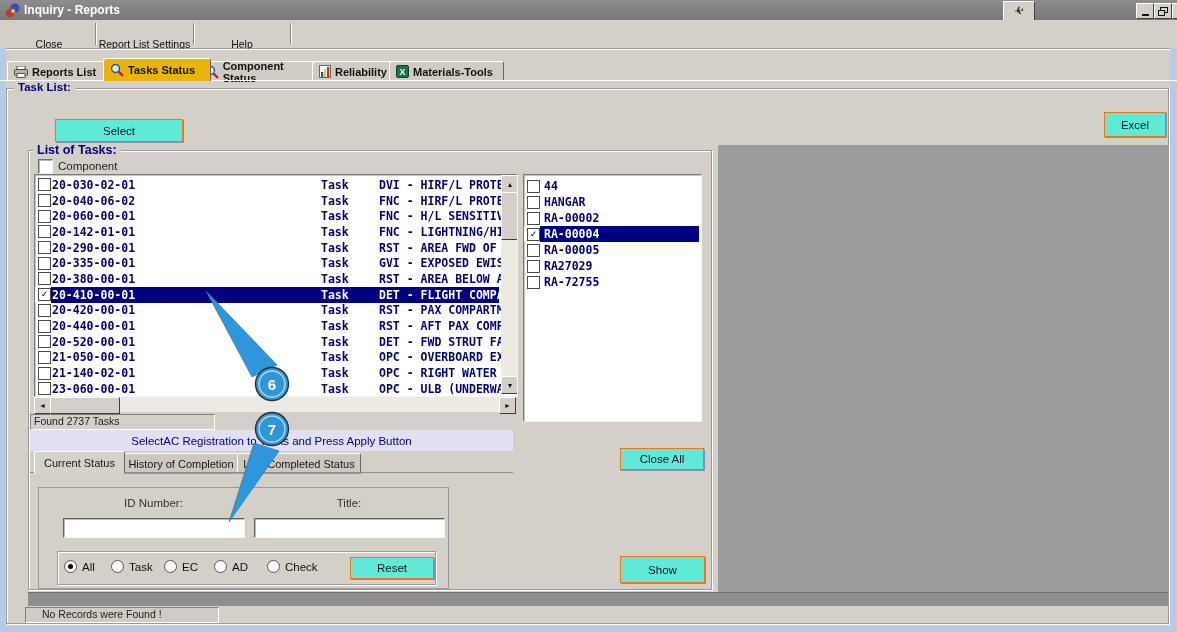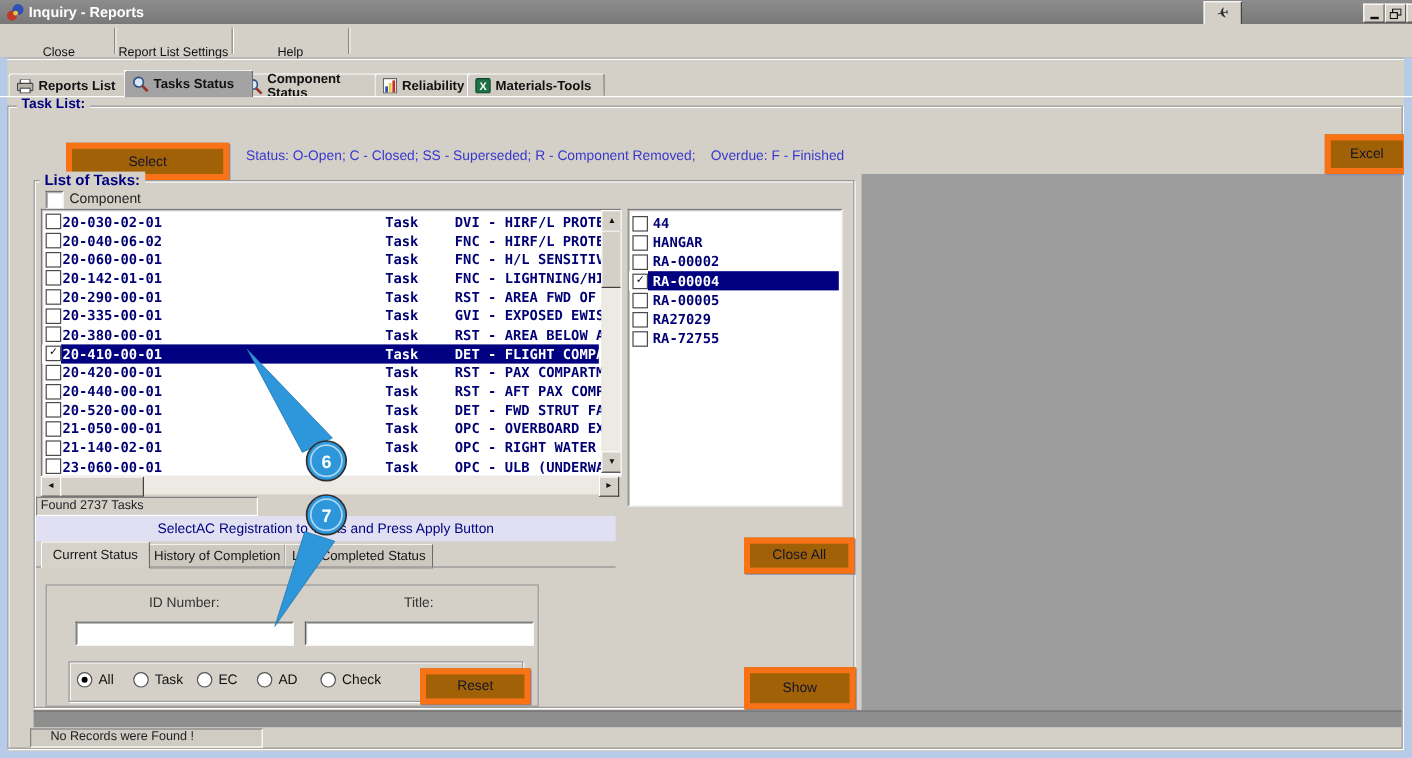--- a/index.html
+++ b/index.html
@@ -13,26 +13,26 @@
         display:flex;align-items:center;justify-content:center;font-size:9px;color:#111}
   
   .toolbar{left:0;top:20px;width:1177px;height:28px;background:#d4d0c8;border-bottom:1px solid #9a9a9a}
   .toolbtn{display:flex;flex-direction:column;align-items:center;justify-content:flex-start;gap:16px;
            font-size:10.5px;color:#111;padding-top:1px}
   .tsep{width:1px;background:#8a8a8a;box-shadow:1px 0 0 #fff}
   
   .tab{position:absolute;background:#d0ccc4;border:1px solid;border-color:#fff #6a6a6a #d4d0c8 #fff;
        border-bottom:none;border-radius:3px 3px 0 0;display:flex;align-items:center;gap:4px;
        padding:0 6px;font-weight:bold;font-size:11px;color:#111}
-  .tab.on{background:#a3a3a3}
+  .tab.on{background:#eab308}
   
   .etch{border:1px solid #9a9a9a;box-shadow:1px 1px 0 #ffffff,inset 1px 1px 0 #ffffff}
   .gblabel{position:absolute;background:#d4d0c8;color:#000080;font-weight:bold;padding:0 4px}
   
-  .btnlav{background:#a16207;border:5px solid #f97316;box-shadow:1px 1px 0 #8c8cae;
+  .btnlav{background:#5eead4;border:1px solid #f97316;box-shadow:1px 1px 0 #8c8cae;
           color:#14142c;font-size:11.5px;display:flex;align-items:center;justify-content:center}
   
   .sunken{border:1px solid;border-color:#808080 #fff #fff #808080;background:#d4d0c8}
   .field{border:1px solid;border-color:#606060 #fafafa #fafafa #606060;
          box-shadow:inset 1px 1px 0 rgba(64,64,64,.35);background:#fff;font-size:11.5px;padding:0 3px;
          font-family:"Liberation Sans",sans-serif}
   .listbox{background:#fff;border:1px solid;border-color:#7a7a7a #f2f2f2 #f2f2f2 #7a7a7a;
            box-shadow:inset 1px 1px 0 rgba(64,64,64,.3)}
   .mono{font-family:"DejaVu Sans Mono",monospace;font-weight:bold;color:#000074;font-size:11.5px}
   
@@ -169,21 +169,20 @@
 
   <div class="abs etch" style="left:6px;top:88px;width:1161px;height:534px"></div>
   <div class="gblabel" style="left:14px;top:81px;font-size:11.5px">Task List:</div>
 
   <div class="abs" style="left:718px;top:145px;width:450px;height:447px;background:#9c9c9c"></div>
   <div class="abs" style="left:28px;top:592px;width:1140px;height:13px;background:#8e8e8e;border-top:1px solid #6e6e6e"></div>
 
   <div class="abs btnlav" style="left:55px;top:119px;width:126px;height:21px">
     <span>Select</span>
   </div>
-  <div class="abs legend" style="left:205px;top:124px">Status: O-Open; C - Closed; SS - Superseded; R - Component Removed;    Overdue: F - Finished</div>
   <div class="abs btnlav" style="left:1104px;top:112px;width:60px;height:23px">
     <span>Excel</span>
   </div>
 
   <div class="abs etch" style="left:28px;top:150px;width:682px;height:438px"></div>
   <div class="gblabel" style="left:33px;top:143px;font-size:12.5px">List of Tasks:</div>
 
   <div class="abs" style="left:38px;top:159px;width:13px;height:13px;background:#fff;border:1px solid;border-color:#707070 #f4f4f4 #f4f4f4 #707070;box-shadow:inset 1px 1px 0 rgba(0,0,0,.3)"></div>
   <div class="abs" style="left:58px;top:160px;font-size:11.5px;color:#222">Component</div>
 

